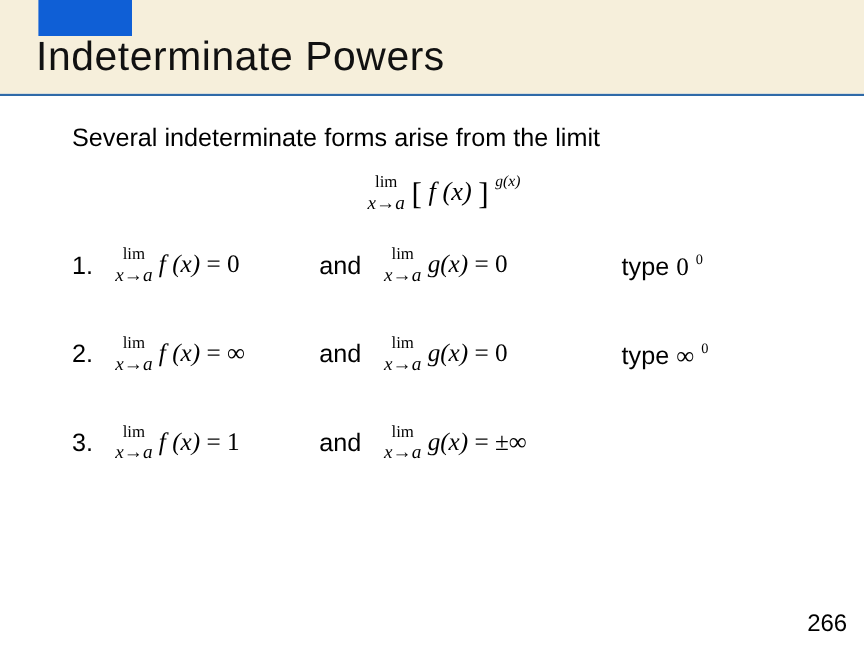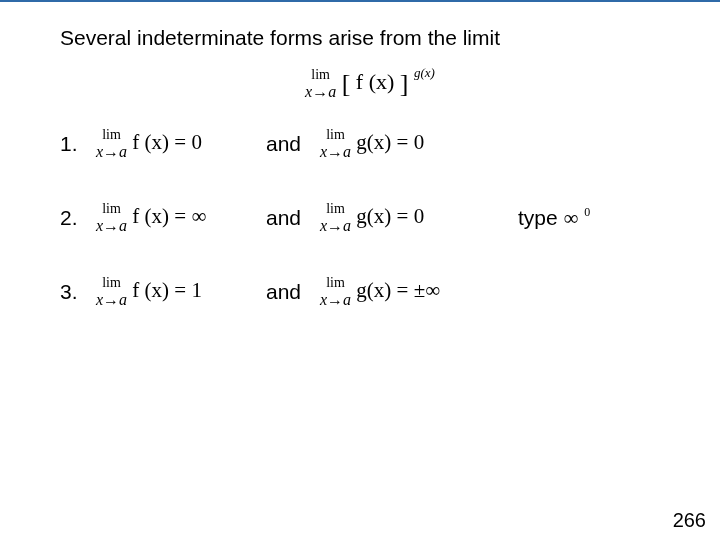--- a/index.html
+++ b/index.html
@@ -67,21 +67,21 @@
   }
   .c-num { width: 36px; }
   .c-f   { width: 170px; }
   .c-and { width: 54px; }
   .c-g   { width: 198px; }
   .c-type{ flex: 1; }
   .math {
     font-family: "Times New Roman", Times, serif;
     font-style: normal;
   }
-  .mi { }
+  .mi { font-style: italic; }
   .supe {
     font-size: 12px;
     position: relative;
     top: -9px;
   }
   .pagenum {
     position: absolute;
     right: 14px;
     bottom: 8px;
     font-size: 20px;
@@ -115,20 +115,24 @@
     position: relative;
     top: -12px;
     font-style: italic;
   }
 </style>
 </head>
 <body>
 
 <div class="slide">
 
+  <div class="header-band">
+    <div class="blue-box"></div>
+    <div class="title">Indeterminate Powers</div>
+  </div>
   <div class="rule"></div>
 
   <div class="body">
     <div class="intro">Several indeterminate forms arise from the limit</div>
 
     <div class="mainexpr">
       <span class="mainmath">
         <span class="limblock">
           <span class="limtop">lim</span>
           <span class="limbot">x→a</span>
@@ -151,20 +155,25 @@
         <span> = 0</span>
       </div>
       <div class="c-and">and</div>
       <div class="c-g math">
         <span class="limblock">
           <span class="limtop">lim</span>
           <span class="limbot">x→a</span>
         </span>
         <span class="mi">g(x)</span>
         <span> = 0</span>
+      </div>
+      <div class="c-type">
+        <span>type </span>
+        <span class="math">0</span>
+        <span class="supe math">0</span>
       </div>
     </div>
 
     <div class="row">
       <div class="c-num">2.</div>
       <div class="c-f math">
         <span class="limblock">
           <span class="limtop">lim</span>
           <span class="limbot">x→a</span>
         </span>

